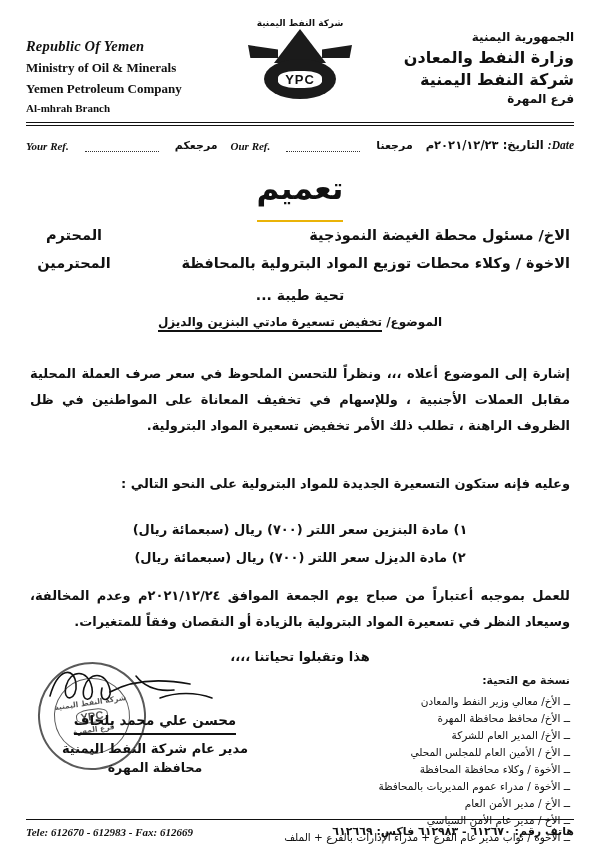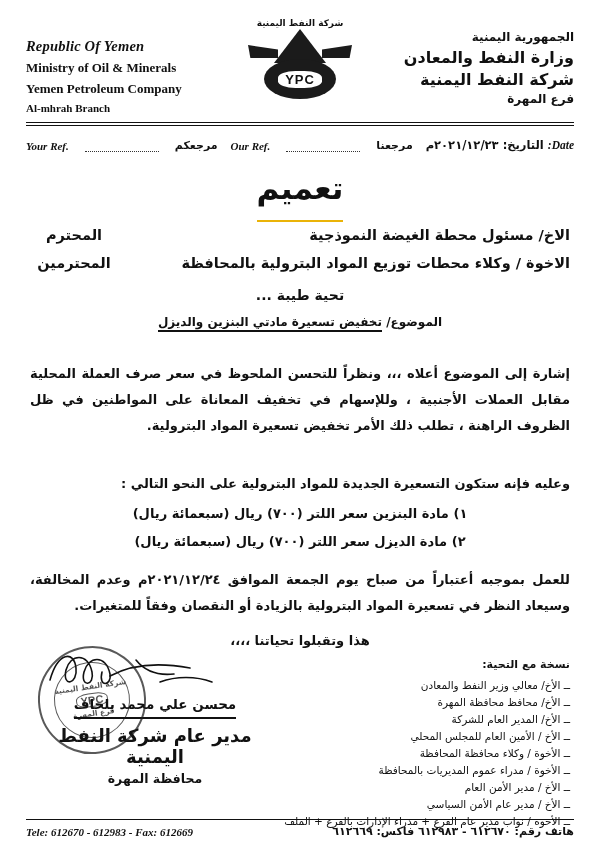--- a/index.html
+++ b/index.html
@@ -164,21 +164,21 @@
 
   .para{
     margin-top:32px;
     font-size:13px;
     line-height:2.0;
     text-align:justify;
     font-weight:600;
   }
   .para.center-ish{text-align:right;}
   .list{
-    margin-top:4px;
+    margin-top:20px;
     font-size:13px;line-height:2.0;font-weight:600;
     text-align:center;
   }
   .list div{margin:2px 0;}
   .closing{
     margin-top:12px;
     font-size:13px;line-height:2.0;font-weight:600;text-align:justify;
   }
   .regards{
     margin-top:14px;
@@ -205,21 +205,21 @@
     width:250px;position:relative;text-align:center;direction:rtl;
   }
   .sign .scribble{
     height:42px;position:relative;
   }
   .sign .scribble svg{position:absolute;left:10px;top:-6px;}
   .sign .name{
     font-size:13.5px;font-weight:bold;border-bottom:2px solid #111;
     display:inline-block;padding-bottom:5px;text-align:center;
   }
-  .sign .pos{font-size:18px;font-weight:bold;margin-top:6px;}
+  .sign .pos{font-size:13px;font-weight:bold;margin-top:6px;}
   .sign .branch{font-size:12.5px;font-weight:bold;margin-top:4px;}
 
   .stamp{
     position:absolute;
     left:8px;top:-6px;
     width:104px;height:104px;border-radius:50%;
     border:2.2px solid #1a1a1a;
     opacity:.72;
     display:flex;align-items:center;justify-content:center;
     transform:rotate(-8deg);

